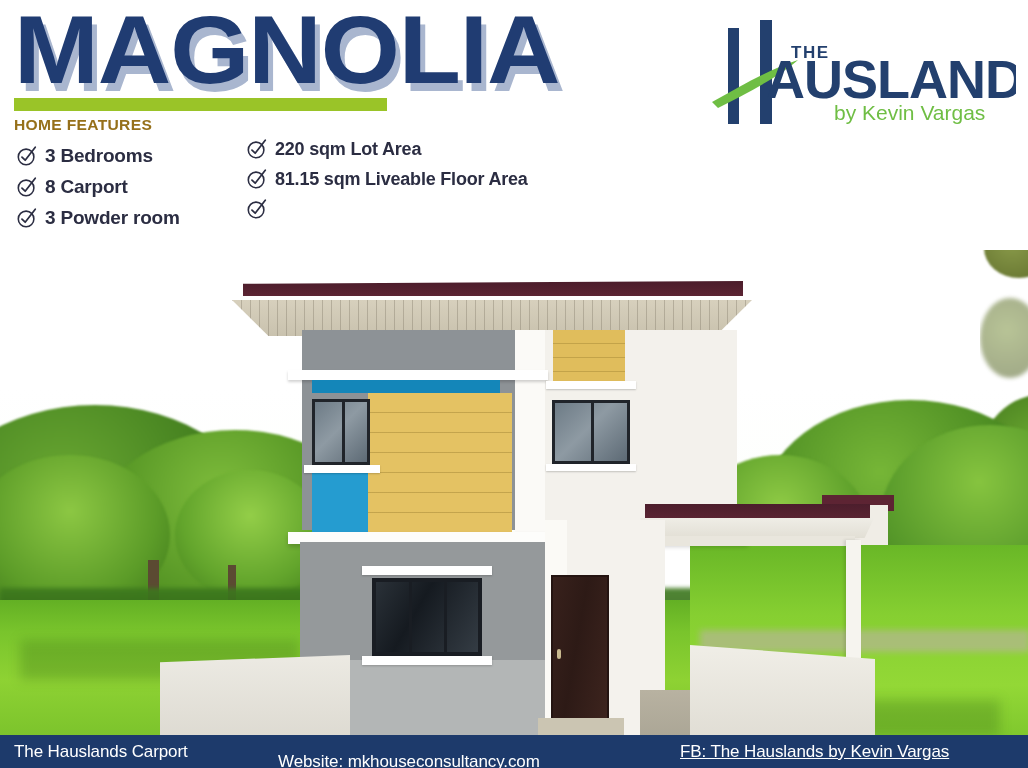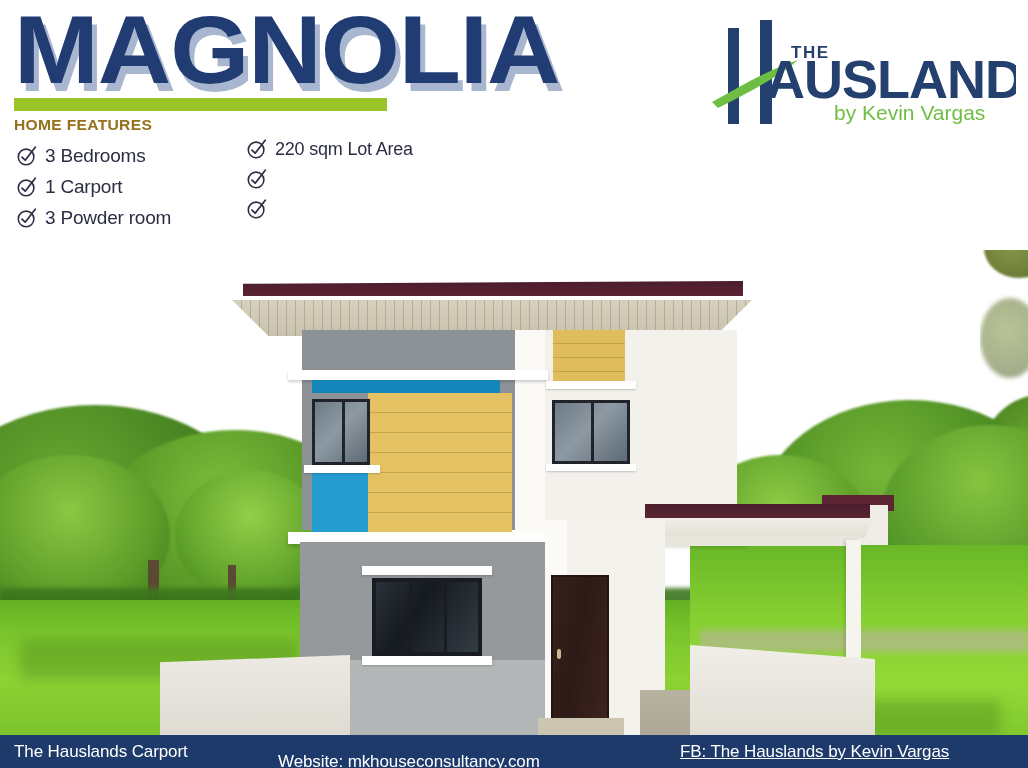--- a/index.html
+++ b/index.html
@@ -54,21 +54,21 @@
   
   .feat-col{position:absolute;}
   .feat-col.left{left:16px;top:142px;}
   .feat-col.right{left:246px;top:136px;}
   .feat-row{display:flex;align-items:center;margin-bottom:4px;}
   .feat-col.left .feat-row{height:27px;}
   .feat-col.right .feat-row{height:26px;}
   .check-icon{width:22px;height:22px;flex:0 0 22px;margin-right:7px;}
   .check-icon svg{display:block;}
   .feat-text{
-    font-size:19px;font-weight:normal;color:#2b2d42;
+    font-size:19px;font-weight:bold;color:#2b2d42;
     letter-spacing:-0.2px;white-space:nowrap;
   }
   .feat-col.right .feat-text{font-size:18px;}
 
   
   .photo{
     position:absolute;left:0;top:0;width:1028px;height:745px;
     overflow:hidden;z-index:5;background:#ffffff;
   }
   .sky{position:absolute;left:0;top:0;width:1028px;height:540px;
@@ -383,21 +383,21 @@
         </span>
         <span class="feat-text">3 Bedrooms</span>
       </div>
       <div class="feat-row">
         <span class="check-icon">
           <svg viewBox="0 0 24 24" width="22" height="22">
             <circle cx="11" cy="13" r="8.5" fill="none" stroke="#2b2d42" stroke-width="1.7"></circle>
             <path d="M6.5 13.2 L10 16.6 L21 2.4" fill="none" stroke="#2b2d42" stroke-width="1.9" stroke-linecap="round" stroke-linejoin="round"></path>
           </svg>
         </span>
-        <span class="feat-text">1 Carport</span>
+        <span class="feat-text">8 Carport</span>
       </div>
       <div class="feat-row">
         <span class="check-icon">
           <svg viewBox="0 0 24 24" width="22" height="22">
             <circle cx="11" cy="13" r="8.5" fill="none" stroke="#2b2d42" stroke-width="1.7"></circle>
             <path d="M6.5 13.2 L10 16.6 L21 2.4" fill="none" stroke="#2b2d42" stroke-width="1.9" stroke-linecap="round" stroke-linejoin="round"></path>
           </svg>
         </span>
         <span class="feat-text">3 Powder room</span>
       </div>
@@ -413,20 +413,21 @@
         </span>
         <span class="feat-text">220 sqm Lot Area</span>
       </div>
       <div class="feat-row">
         <span class="check-icon">
           <svg viewBox="0 0 24 24" width="22" height="22">
             <circle cx="11" cy="13" r="8.5" fill="none" stroke="#2b2d42" stroke-width="1.7"></circle>
             <path d="M6.5 13.2 L10 16.6 L21 2.4" fill="none" stroke="#2b2d42" stroke-width="1.9" stroke-linecap="round" stroke-linejoin="round"></path>
           </svg>
         </span>
+        <span class="feat-text">81.15 sqm Liveable Floor Area</span>
       </div>
       <div class="feat-row">
         <span class="check-icon">
           <svg viewBox="0 0 24 24" width="22" height="22">
             <circle cx="11" cy="13" r="8.5" fill="none" stroke="#2b2d42" stroke-width="1.7"></circle>
             <path d="M6.5 13.2 L10 16.6 L21 2.4" fill="none" stroke="#2b2d42" stroke-width="1.9" stroke-linecap="round" stroke-linejoin="round"></path>
           </svg>
         </span>
       </div>
     </div>

